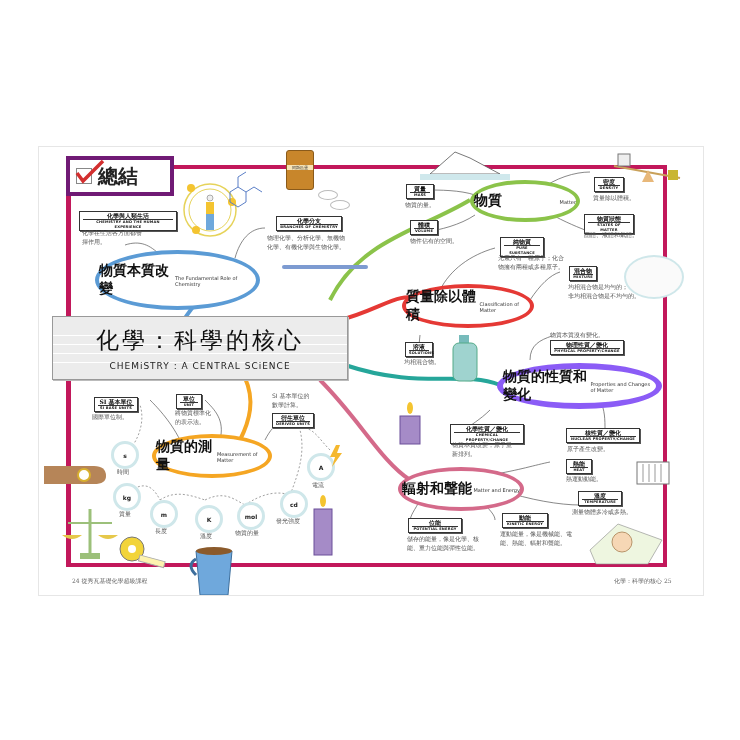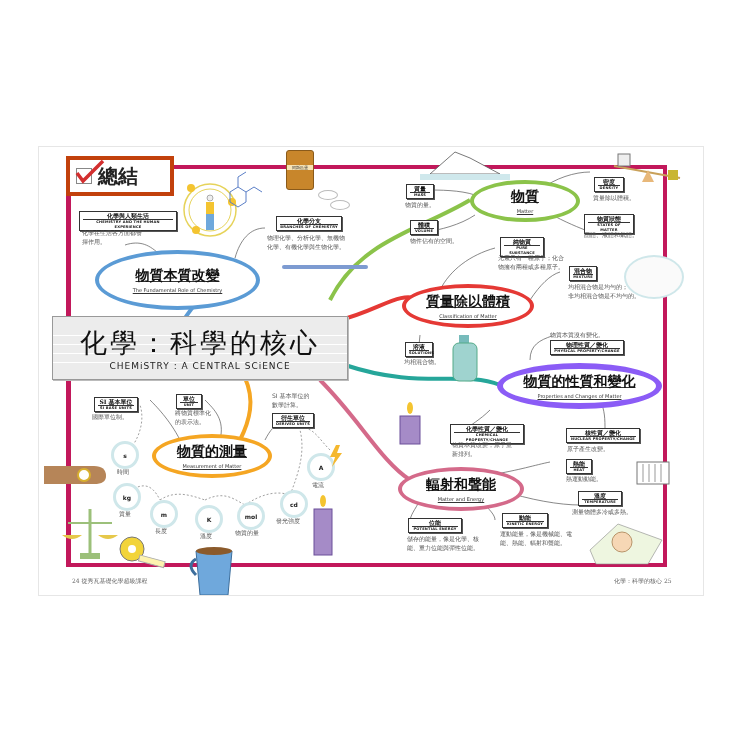--- a/index.html
+++ b/index.html
@@ -1,28 +1,28 @@
 <!DOCTYPE html>
 <html><head>
 <meta charset="utf-8">
 <style>
   html,body{margin:0;padding:0;background:#fff;}
   body{width:740px;height:740px;position:relative;overflow:hidden;font-family:"DejaVu Sans",sans-serif;color:#333;}
   .page{position:absolute;left:38px;top:146px;width:664px;height:448px;background:#fff;border:1px solid #e6e6e6;}
   .frame{position:absolute;left:66px;top:165px;width:601px;height:402px;border:4px solid #c2185b;border-left-width:5px;box-sizing:border-box;}
   .abs{position:absolute;}
-  .summary-box{position:absolute;left:66px;top:156px;width:108px;height:40px;background:#fff;border:4px solid #c2410c;box-sizing:border-box;display:flex;align-items:center;padding-left:6px;}
+  .summary-box{position:absolute;left:66px;top:156px;width:108px;height:40px;background:#fff;border:4px solid #701a75;box-sizing:border-box;display:flex;align-items:center;padding-left:6px;}
   .summary-box .chk{width:14px;height:14px;border:1.5px solid #888;position:relative;margin-right:6px;}
   .summary-box .chk svg{position:absolute;left:-2px;top:-10px;}
   .summary-box .t{font-size:20px;font-weight:bold;color:#222;font-family:"DejaVu Serif",serif;}
   .banner{position:absolute;left:52px;top:316px;width:294px;height:62px;background:#ececec;border:1px solid #999;box-shadow:1px 1px 0 #bbb;}
   .banner .lines{position:absolute;left:0;right:0;top:10px;bottom:8px;background:repeating-linear-gradient(#ececec 0 8px,#fff 8px 9px);}
-  .banner .cn{position:absolute;left:0;right:0;top:8px;text-align:center;font-size:27px;letter-spacing:3px;color:#111;font-family:"DejaVu Sans",sans-serif;}
+  .banner .cn{position:absolute;left:0;right:0;top:8px;text-align:center;font-size:23px;letter-spacing:3px;color:#111;font-family:"DejaVu Sans",sans-serif;}
   .banner .en{position:absolute;left:0;right:0;top:44px;text-align:center;font-size:9px;letter-spacing:1px;color:#222;}
-  .ellipse{position:absolute;border-radius:50%;box-sizing:border-box;display:flex;flex-direction:column;align-items:center;justify-content:center;background:#fff;text-decoration:underline;}
+  .ellipse{position:absolute;border-radius:50%;box-sizing:border-box;display:flex;align-items:center;justify-content:space-between;background:#fff;}
   .ellipse .cn{font-family:"DejaVu Serif",serif;font-size:14px;color:#111;font-weight:bold;}
   .ellipse .en{font-size:5px;color:#333;margin-top:2px;}
   .tag{position:absolute;border:1px solid #333;background:#fff;text-align:center;box-shadow:1px 1px 0 #555;padding:0 3px;}
   .tag .cn{font-family:"DejaVu Serif",serif;font-size:6px;font-weight:bold;color:#111;line-height:7px;}
   .tag .en{font-size:3.6px;font-weight:bold;color:#111;line-height:5px;border-top:1px solid #333;letter-spacing:0.2px;}
   .desc{position:absolute;font-size:6px;color:#555;line-height:9px;}
   .unit{position:absolute;width:22px;height:22px;border-radius:50%;border:3px solid #cfe7ea;background:#fff;font-size:6px;font-weight:bold;display:flex;align-items:center;justify-content:center;color:#222;}
   .ulabel{position:absolute;font-size:6px;color:#555;}
   .footer{position:absolute;font-size:6px;color:#666;font-family:"DejaVu Serif",serif;}
   svg.curves{position:absolute;left:0;top:0;}

